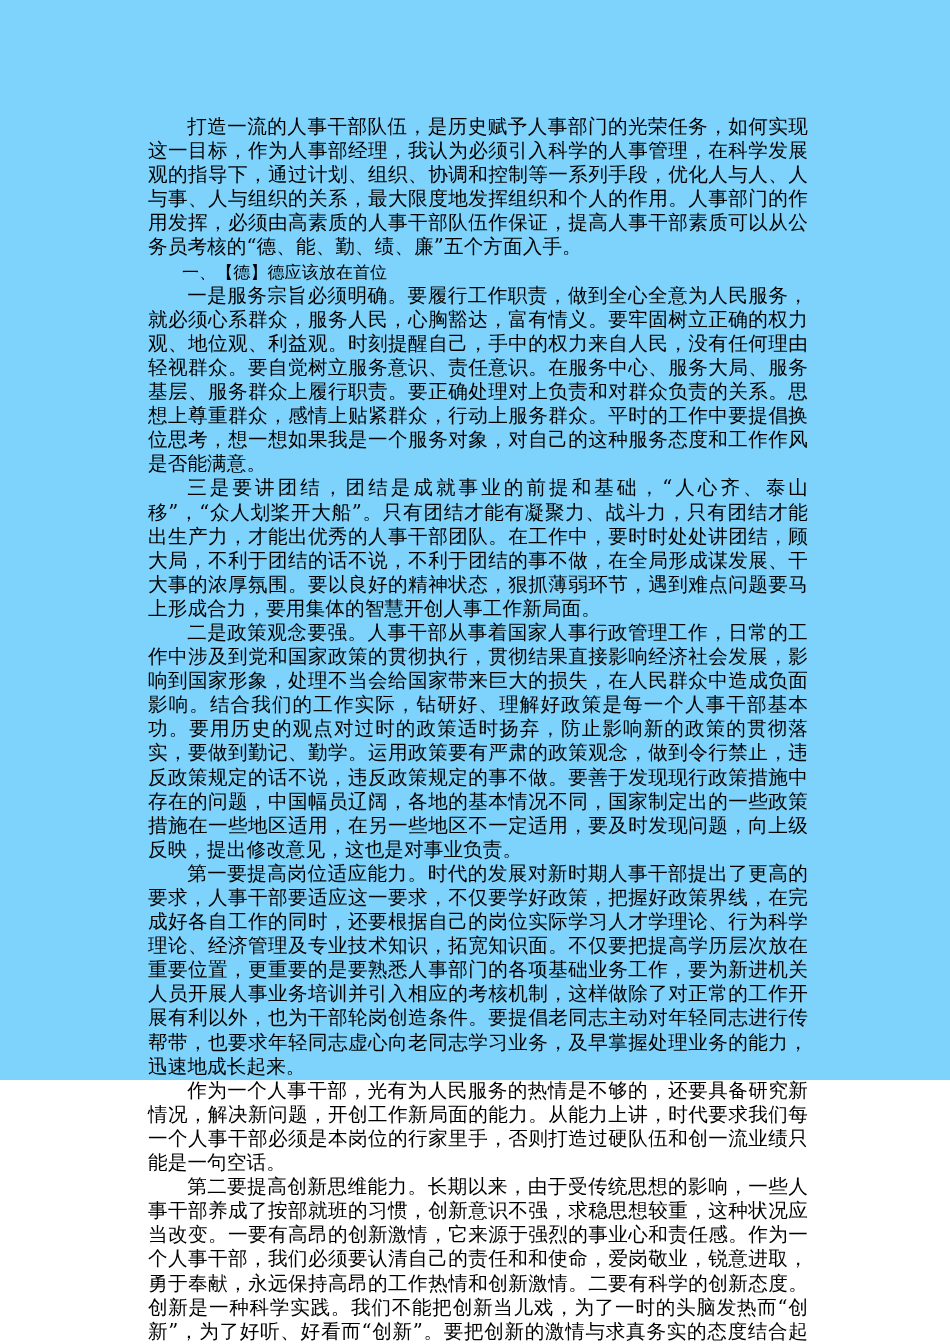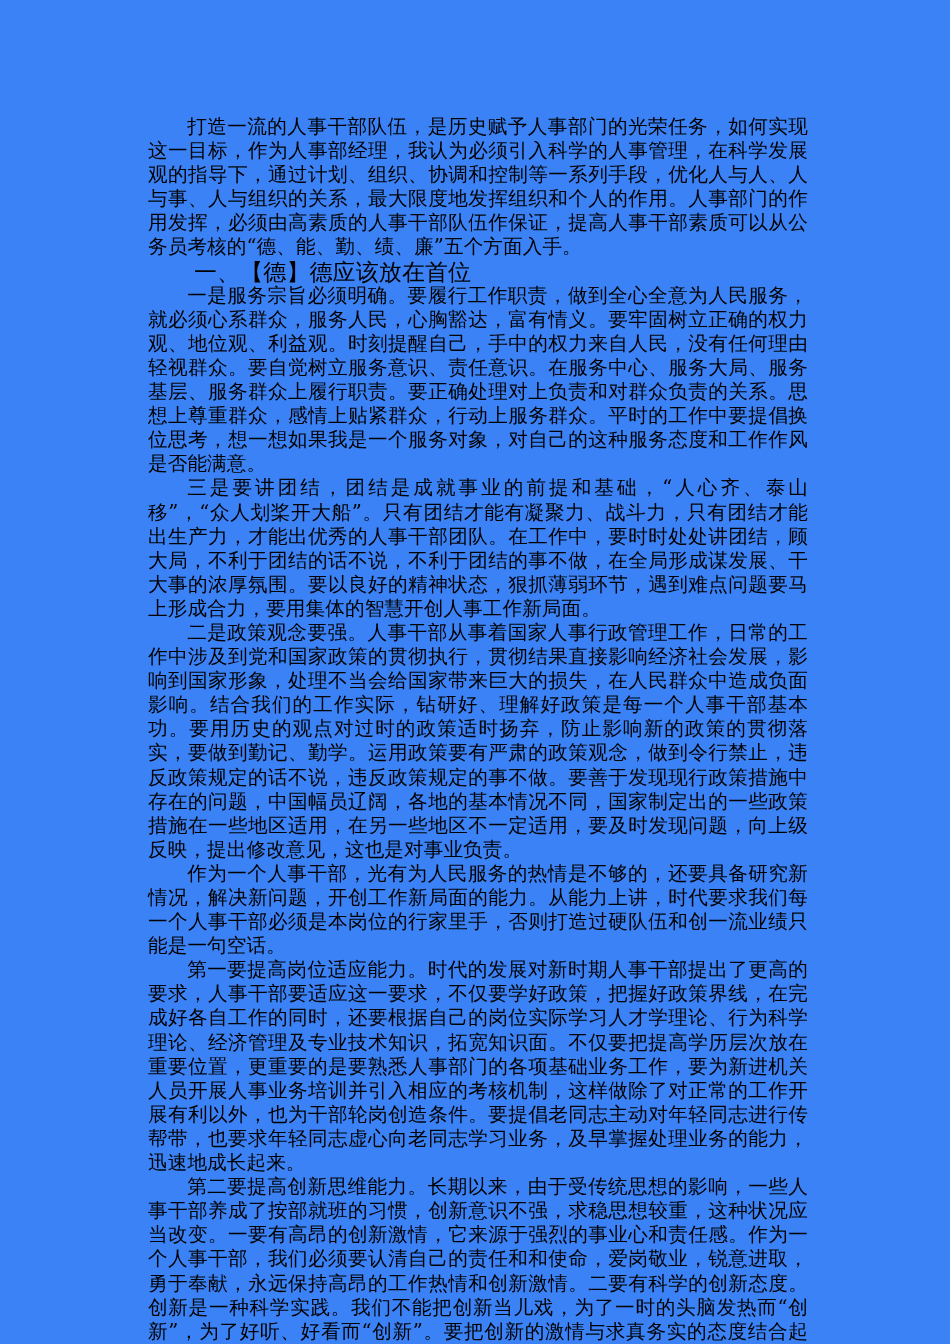--- a/index.html
+++ b/index.html
@@ -10,22 +10,22 @@
   body {
     width: 950px;
     height: 1344px;
     font-family: "DejaVu Serif", "Liberation Serif", serif;
     color: #000000;
     overflow: hidden;
   }
   .page {
     position: relative;
     width: 950px;
-    height: 1344px;
-    background: #3b82f6;
+    height: 1080px;
+    background: #7dd3fc;
     box-sizing: border-box;
     padding: 115px 142px 16px 148px;
   }
   .doc-body {
     width: 660px;
   }
   p.para {
     margin: 0;
     padding: 0;
     font-size: 19.6px;
@@ -34,21 +34,21 @@
     text-justify: inter-ideograph;
     text-indent: 2em;
     letter-spacing: 0.1px;
     color: #000000;
     word-break: break-all;
     -webkit-font-smoothing: none;
   }
   p.heading {
     margin: 0;
     padding: 0;
-    font-size: 23px;
+    font-size: 17px;
     line-height: 24.1px;
     text-indent: 2em;
     text-align: left;
     letter-spacing: 0.1px;
     color: #000000;
   }
 </style>
 </head>
 <body>
 
@@ -60,20 +60,20 @@
     <p class="heading">一、【德】德应该放在首位</p>
 
 
     <p class="para">一是服务宗旨必须明确。要履行工作职责，做到全心全意为人民服务，就必须心系群众，服务人民，心胸豁达，富有情义。要牢固树立正确的权力观、地位观、利益观。时刻提醒自己，手中的权力来自人民，没有任何理由轻视群众。要自觉树立服务意识、责任意识。在服务中心、服务大局、服务基层、服务群众上履行职责。要正确处理对上负责和对群众负责的关系。思想上尊重群众，感情上贴紧群众，行动上服务群众。平时的工作中要提倡换位思考，想一想如果我是一个服务对象，对自己的这种服务态度和工作作风是否能满意。</p>
 
     <p class="para">三是要讲团结，团结是成就事业的前提和基础，“人心齐、泰山移”，“众人划桨开大船”。只有团结才能有凝聚力、战斗力，只有团结才能出生产力，才能出优秀的人事干部团队。在工作中，要时时处处讲团结，顾大局，不利于团结的话不说，不利于团结的事不做，在全局形成谋发展、干大事的浓厚氛围。要以良好的精神状态，狠抓薄弱环节，遇到难点问题要马上形成合力，要用集体的智慧开创人事工作新局面。</p>
 
     <p class="para">二是政策观念要强。人事干部从事着国家人事行政管理工作，日常的工作中涉及到党和国家政策的贯彻执行，贯彻结果直接影响经济社会发展，影响到国家形象，处理不当会给国家带来巨大的损失，在人民群众中造成负面影响。结合我们的工作实际，钻研好、理解好政策是每一个人事干部基本功。要用历史的观点对过时的政策适时扬弃，防止影响新的政策的贯彻落实，要做到勤记、勤学。运用政策要有严肃的政策观念，做到令行禁止，违反政策规定的话不说，违反政策规定的事不做。要善于发现现行政策措施中存在的问题，中国幅员辽阔，各地的基本情况不同，国家制定出的一些政策措施在一些地区适用，在另一些地区不一定适用，要及时发现问题，向上级反映，提出修改意见，这也是对事业负责。</p>
 
 
+    <p class="para">第一要提高岗位适应能力。时代的发展对新时期人事干部提出了更高的要求，人事干部要适应这一要求，不仅要学好政策，把握好政策界线，在完成好各自工作的同时，还要根据自己的岗位实际学习人才学理论、行为科学理论、经济管理及专业技术知识，拓宽知识面。不仅要把提高学历层次放在重要位置，更重要的是要熟悉人事部门的各项基础业务工作，要为新进机关人员开展人事业务培训并引入相应的考核机制，这样做除了对正常的工作开展有利以外，也为干部轮岗创造条件。要提倡老同志主动对年轻同志进行传帮带，也要求年轻同志虚心向老同志学习业务，及早掌握处理业务的能力，迅速地成长起来。</p>
+
     <p class="para">作为一个人事干部，光有为人民服务的热情是不够的，还要具备研究新情况，解决新问题，开创工作新局面的能力。从能力上讲，时代要求我们每一个人事干部必须是本岗位的行家里手，否则打造过硬队伍和创一流业绩只能是一句空话。</p>
-
-    <p class="para">第一要提高岗位适应能力。时代的发展对新时期人事干部提出了更高的要求，人事干部要适应这一要求，不仅要学好政策，把握好政策界线，在完成好各自工作的同时，还要根据自己的岗位实际学习人才学理论、行为科学理论、经济管理及专业技术知识，拓宽知识面。不仅要把提高学历层次放在重要位置，更重要的是要熟悉人事部门的各项基础业务工作，要为新进机关人员开展人事业务培训并引入相应的考核机制，这样做除了对正常的工作开展有利以外，也为干部轮岗创造条件。要提倡老同志主动对年轻同志进行传帮带，也要求年轻同志虚心向老同志学习业务，及早掌握处理业务的能力，迅速地成长起来。</p>
 
     <p class="para">第二要提高创新思维能力。长期以来，由于受传统思想的影响，一些人事干部养成了按部就班的习惯，创新意识不强，求稳思想较重，这种状况应当改变。一要有高昂的创新激情，它来源于强烈的事业心和责任感。作为一个人事干部，我们必须要认清自己的责任和和使命，爱岗敬业，锐意进取，勇于奉献，永远保持高昂的工作热情和创新激情。二要有科学的创新态度。创新是一种科学实践。我们不能把创新当儿戏，为了一时的头脑发热而“创新”，为了好听、好看而“创新”。要把创新的激情与求真务实的态度结合起来，坚持一切按科学</p>
 
   </div>
 </div>
 
 </body></html>

